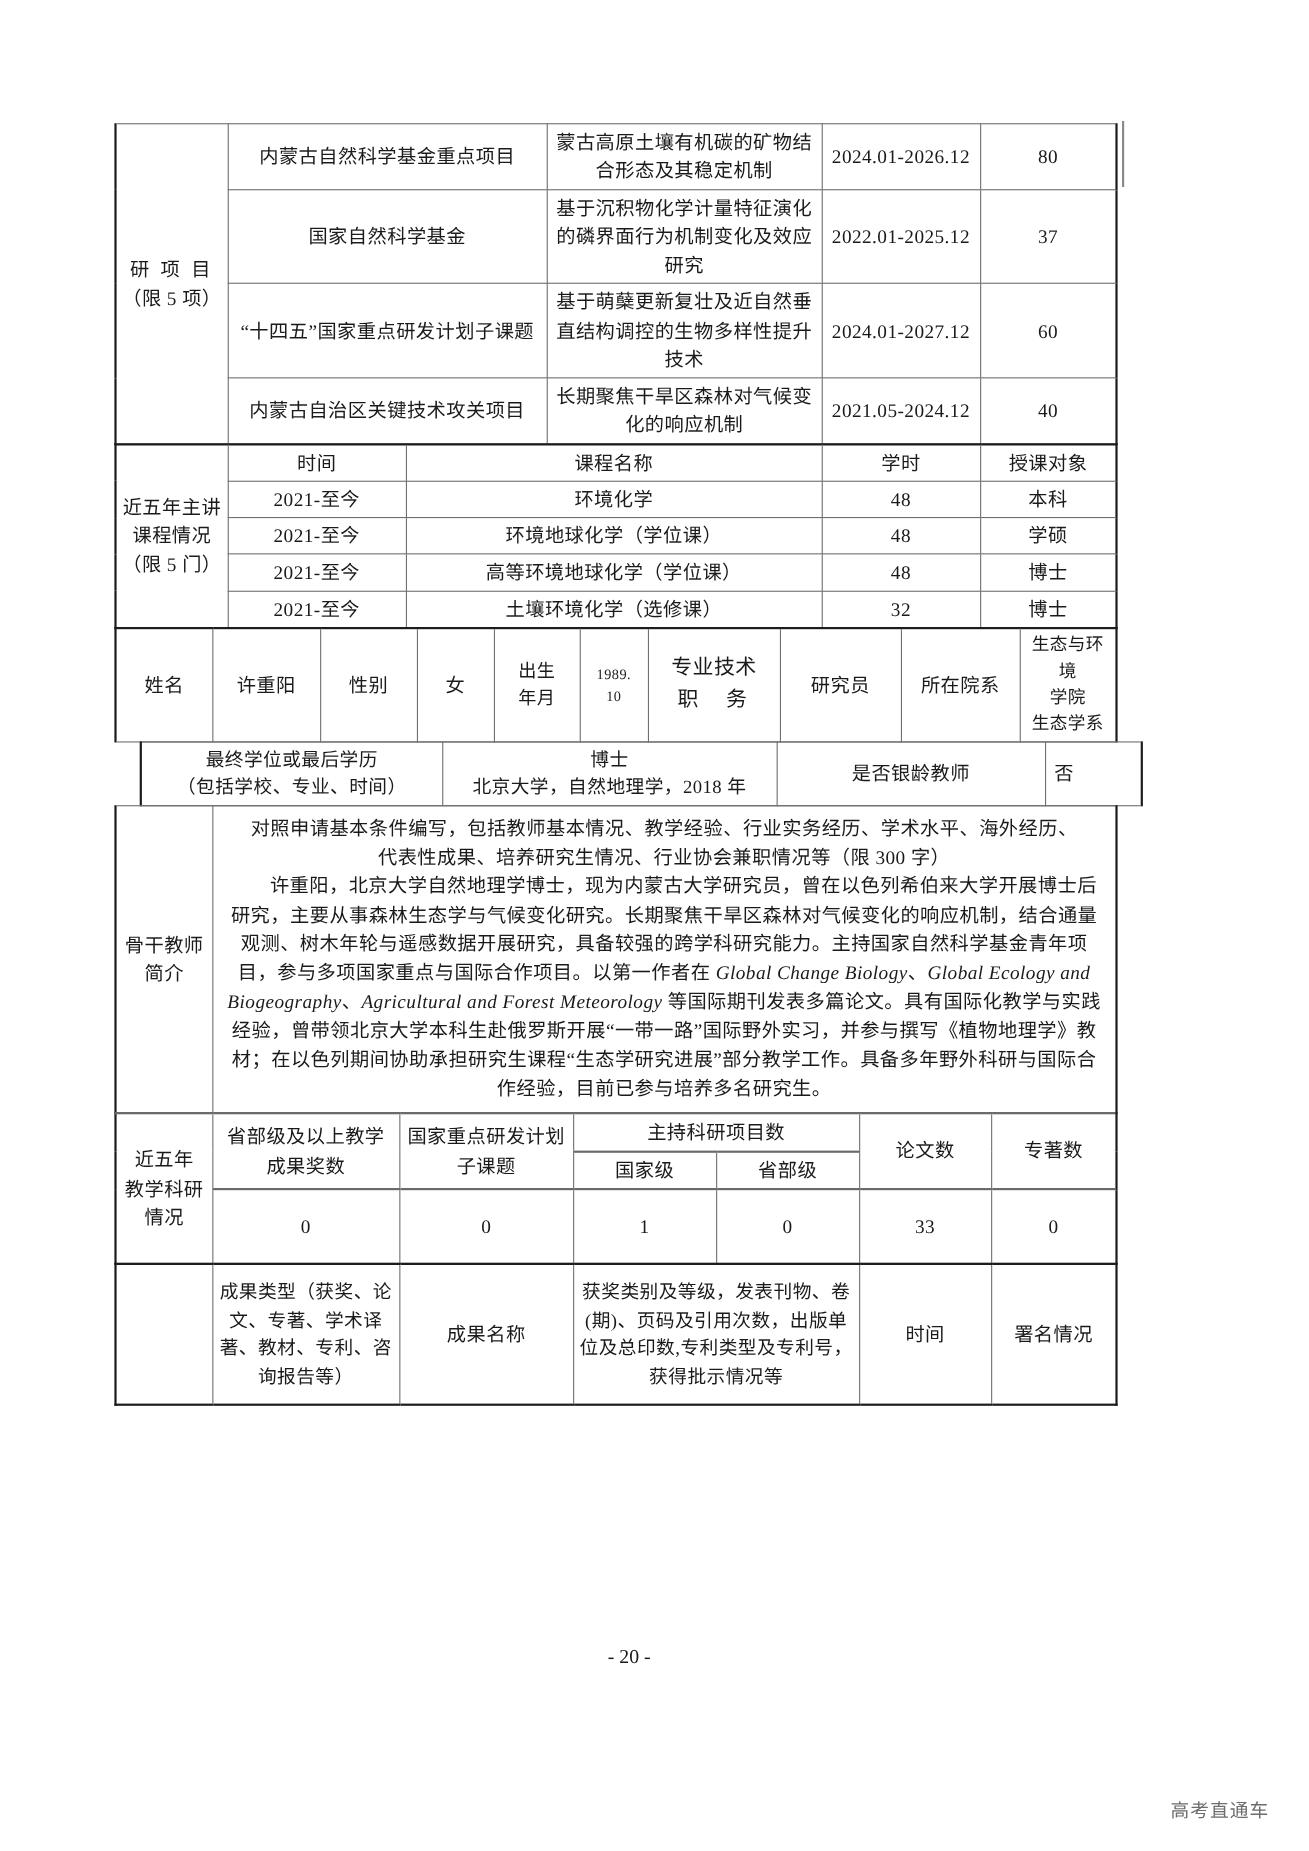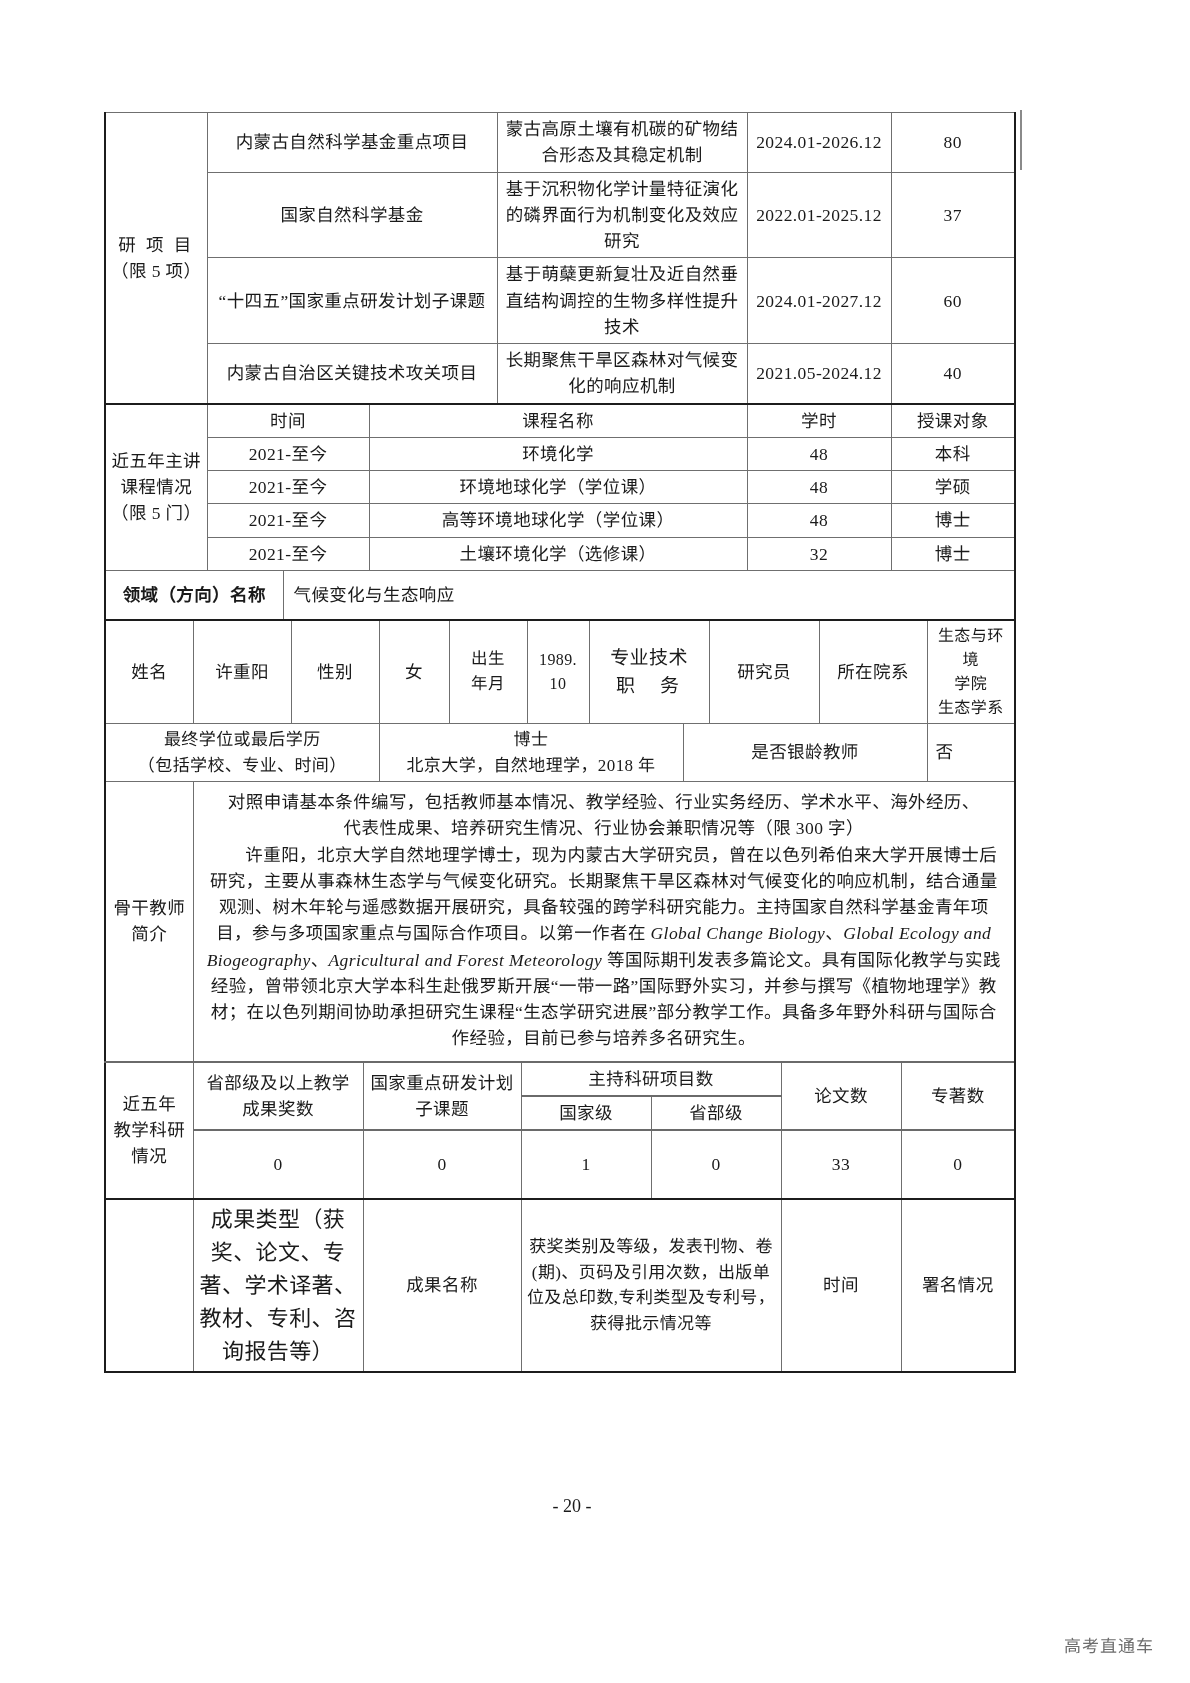--- a/index.html
+++ b/index.html
@@ -219,32 +219,20 @@
       <tr>
         <td>2021-至今</td>
         <td>土壤环境化学（选修课）</td>
         <td class="num">32</td>
         <td class="outer-r">博士</td>
       </tr>
     </tbody>
       </table>
 
 
-    <table class="grid" style="margin-top:-1px;">
-      <colgroup>
-        <col style="width:178px">
-        <col style="width:732px">
-      </colgroup>
-      <tbody>
-          <tr>
-        <td class="outer-l field-head" style="padding:11px 2px;">领域（方向）名称</td>
-        <td class="outer-r field-val">气候变化与生态响应</td>
-      </tr>
-    </tbody>
-      </table>
 
     <table class="grid" style="margin-top:-1px;">
       <colgroup>
         <col style="width:88px">
         <col style="width:98px">
         <col style="width:88px">
         <col style="width:70px">
         <col style="width:78px">
         <col style="width:62px">
         <col style="width:120px">
@@ -255,40 +243,40 @@
       <tbody>
           <tr style="height:74px;">
         <td class="outer-l thickline">姓名</td>
         <td class="thickline">许重阳</td>
         <td class="thickline">性别</td>
         <td class="thickline">女</td>
         <td class="thickline tight" style="font-size:16.5px;">
           <div>出生</div>
           <div>年月</div>
         </td>
-        <td class="thickline tight num" style="font-size:16px;">
+        <td class="thickline tight num" style="font-size:13px;">
           <div>1989.</div>
           <div>10</div>
         </td>
         <td class="thickline tight" style="font-size:19px;">
           <div>专业技术</div>
           <div class="spaced2">职　务</div>
         </td>
         <td class="thickline">研究员</td>
         <td class="thickline">所在院系</td>
         <td class="thickline outer-r tight" style="font-size:16px;">
           <div>生态与环境</div>
           <div>学院</div>
           <div>生态学系</div>
         </td>
       </tr>
     </tbody>
       </table>
 
-    <table class="grid" style="margin-top:-1px;">
+    <table class="grid" style="margin-top:-1px;margin-left:23px;">
       <colgroup>
         <col style="width:274px">
         <col style="width:304px">
         <col style="width:244px">
         <col style="width:88px">
       </colgroup>
       <tbody>
           <tr style="height:58px;">
         <td class="outer-l tight" style="font-size:17px;">
           <div>最终学位或最后学历</div>
@@ -367,21 +355,21 @@
         <col style="width:88px">
         <col style="width:170px">
         <col style="width:158px">
         <col style="width:260px">
         <col style="width:120px">
         <col style="width:114px">
       </colgroup>
       <tbody>
           <tr style="height:128px;">
         <td class="outer-l thickline outer-b"></td>
-        <td class="thickline outer-b tight" style="font-size:22px;">成果类型（获奖、论文、专著、学术译著、教材、专利、咨询报告等）</td>
+        <td class="thickline outer-b tight" style="font-size:17px;">成果类型（获奖、论文、专著、学术译著、教材、专利、咨询报告等）</td>
         <td class="thickline outer-b">成果名称</td>
         <td class="thickline outer-b tight" style="font-size:17px;">获奖类别及等级，发表刊物、卷(期)、页码及引用次数，出版单位及总印数,专利类型及专利号，获得批示情况等</td>
         <td class="thickline outer-b">时间</td>
         <td class="thickline outer-b outer-r">署名情况</td>
       </tr>
     </tbody>
       </table>
 
   </div>
 

